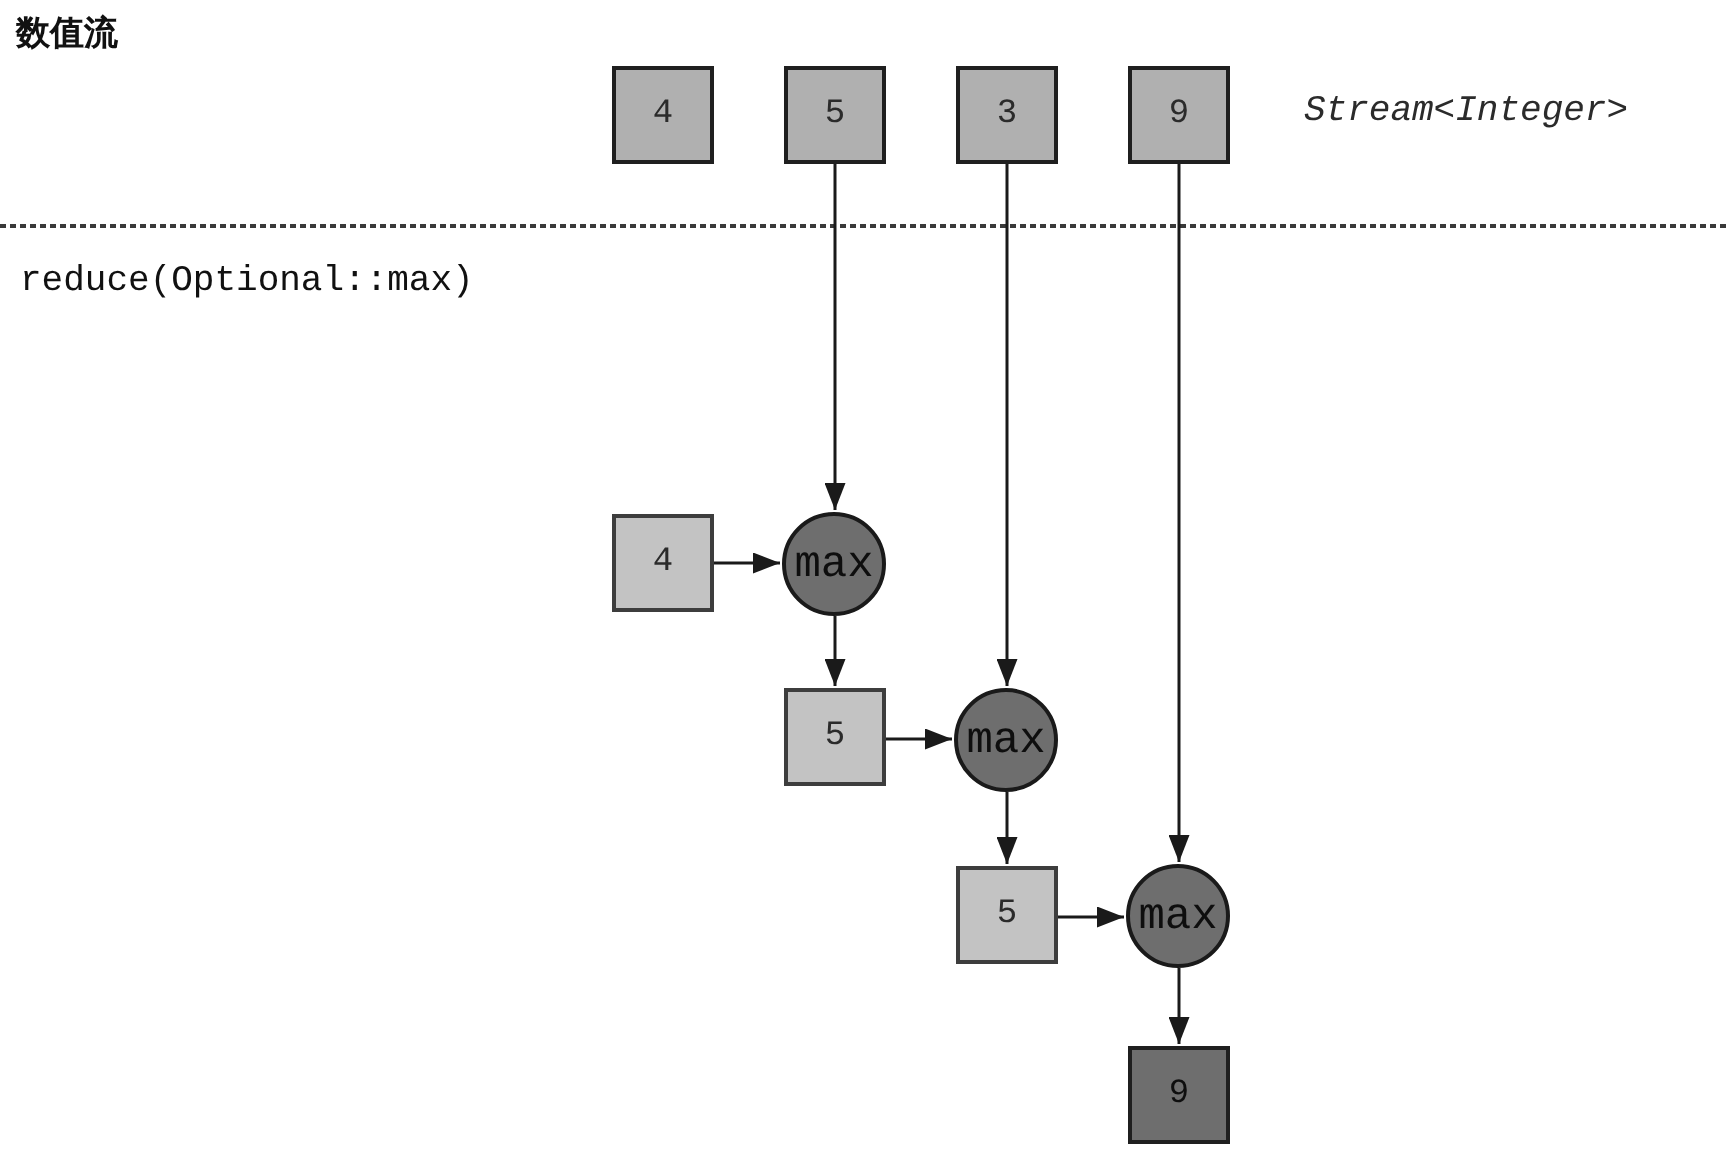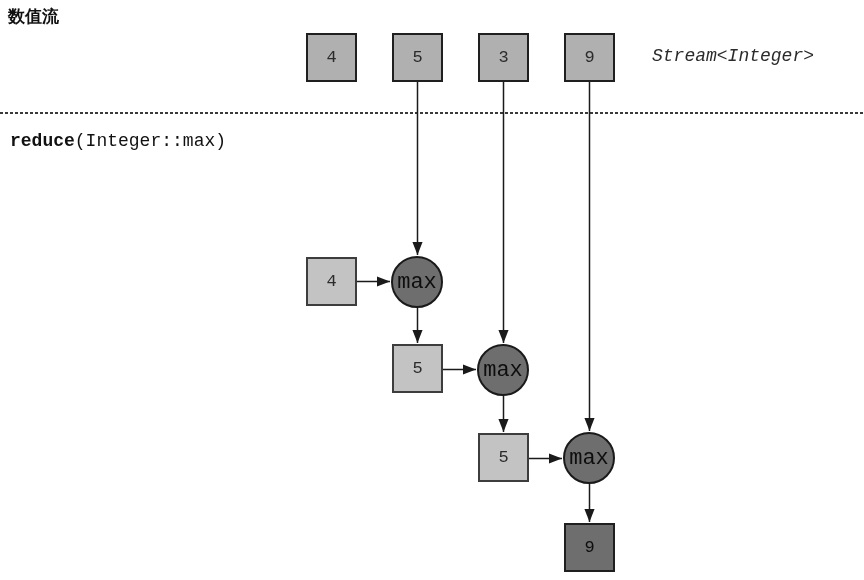--- a/index.html
+++ b/index.html
@@ -83,21 +83,21 @@
     white-space: nowrap;
     font-style: italic;
   }
   .op-label {
     position: absolute;
     left: 10px; top: 131px;
     font-size: 18px;
     color: #111111;
     white-space: nowrap;
   }
-  .op-label .op-name { font-weight: bold; }
+  .op-label .op-name { font-weight: normal; }
 </style>
 </head>
 <body>
 
 <div class="canvas">
 
   <svg class="wires" viewBox="0 0 864 580" xmlns="http://www.w3.org/2000/svg">
     <defs>
       <marker id="ah" markerWidth="9" markerHeight="7" refX="9" refY="3.5" orient="auto">
         <path d="M0,0 L9,3.5 L0,7 z" fill="#1a1a1a"></path>
@@ -117,21 +117,21 @@
 
   <div class="title">数值流</div>
 
   <div class="box stream-box" style="left:306px;top:33px">4</div>
   <div class="box stream-box" style="left:392px;top:33px">5</div>
   <div class="box stream-box" style="left:478px;top:33px">3</div>
   <div class="box stream-box" style="left:564px;top:33px">9</div>
   <div class="type-label" style="left:652px;top:46px">Stream&lt;Integer&gt;</div>
 
   <div class="op-label">
-    <span class="op-name">reduce</span><span>(Integer::max)</span>
+    <span class="op-name">reduce</span><span>(Optional::max)</span>
   </div>
 
   <div class="box stage-box" style="left:306px;top:257px">4</div>
   <div class="op-circle" style="left:391px;top:256px">max</div>
 
   <div class="box stage-box" style="left:392px;top:344px">5</div>
   <div class="op-circle" style="left:477px;top:344px">max</div>
 
   <div class="box stage-box" style="left:478px;top:433px">5</div>
   <div class="op-circle" style="left:563px;top:432px">max</div>

